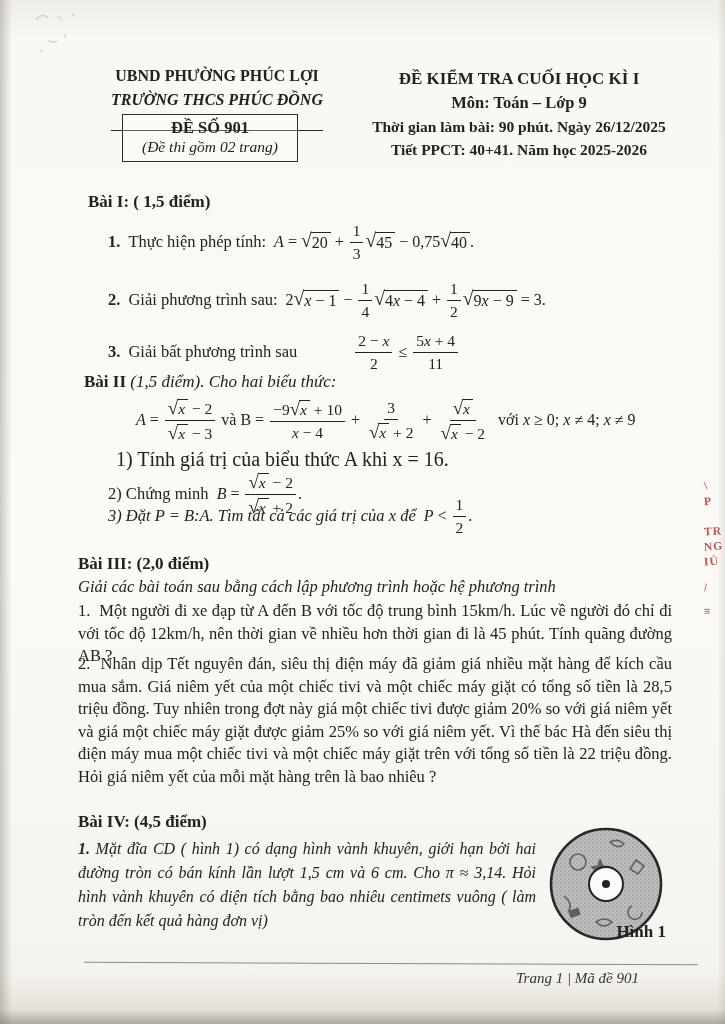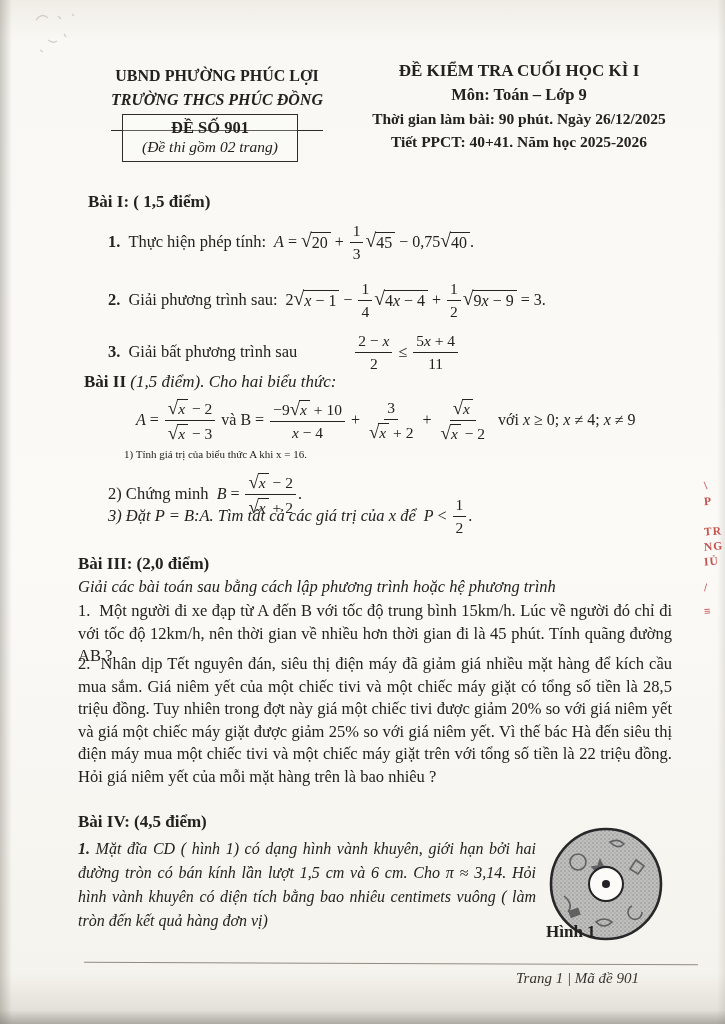--- a/index.html
+++ b/index.html
@@ -8,28 +8,28 @@
         font-family:"Liberation Serif","DejaVu Serif",serif;color:#23221f;}
   .edge-left{position:absolute;left:0;top:0;bottom:0;width:12px;
         background:linear-gradient(90deg,rgba(125,120,110,.38),rgba(125,120,110,0));}
   .edge-right{position:absolute;right:0;top:0;bottom:0;width:8px;
         background:linear-gradient(270deg,rgba(140,136,126,.18),rgba(140,136,126,0));}
   .edge-bottom{position:absolute;left:0;right:0;bottom:0;height:14px;
         background:linear-gradient(0deg,rgba(105,101,93,.40),rgba(105,101,93,0));}
   .abs{position:absolute;}
   .b{font-weight:bold;}
   .i{font-style:italic;}
-  .center{text-align:left;}
+  .center{text-align:right;}
   .pre{white-space:pre-wrap;}
   .hdr-left{left:86px;top:64px;width:262px;text-align:center;font-weight:bold;font-size:16px;line-height:24px;}
   .school{display:inline-block;border-bottom:1.6px solid #2b2a26;padding-bottom:18px;font-style:italic;}
   .code-box{left:122px;top:114px;width:170px;border:1.6px solid #2e2d29;text-align:center;padding:3px 2px 5px;background:rgba(255,255,255,.25);}
   .code-box .l1{font-weight:bold;font-size:16.5px;text-align:center;}
   .code-box .l2{font-style:italic;font-size:15.5px;}
-  .hdr-right{left:345px;top:58px;width:348px;text-align:center;font-weight:bold;}
+  .hdr-right{left:345px;top:66px;width:348px;text-align:center;font-weight:bold;}
   .hdr-right .t1{font-size:17px;line-height:25px;}
   .hdr-right .t2{font-size:16.5px;line-height:24px;}
   .hdr-right .t3,.hdr-right .t4{font-size:15.5px;line-height:23px;text-align:center;}
   .sec-h{font-weight:bold;font-size:17px;}
   .row{display:flex;align-items:center;gap:8px;font-size:16.5px;}
   .row .no{font-weight:bold;}
   .m{display:inline-flex;align-items:center;font-size:16px;}
   .mr{white-space:pre-wrap;}
   .fr{display:inline-flex;flex-direction:column;align-items:center;margin:0 2px;line-height:1;font-size:15.5px;}
   .fn{padding:1px 3px 3px;border-bottom:1.4px solid #26241f;}
@@ -164,21 +164,21 @@
             </span></span>
           <span class="fd"><span class="sq">
               <span class="rad">√</span>
               <span class="vinc"><i>x</i></span>
             </span> − 2</span>
         </span>
         <span class="mr">  với <i>x</i> ≥ 0; <i>x</i> ≠ 4; <i>x</i> ≠ 9</span>
       </span>
   </div>
 
-  <div class="abs" style="left:124px;top:448px;font-size:11px">1) Tính giá trị của biểu thức A khi x = 16.</div>
+  <div class="abs" style="left:116px;top:448px;font-size:20px">1) Tính giá trị của biểu thức A khi x = 16.</div>
 
   <div class="abs row" style="left:108px;top:472px">
     <span>2) Chứng minh</span>
     <span class="m">
         <span class="mr"><i>B</i> = </span>
         <span class="fr">
           <span class="fn"><span class="sq">
               <span class="rad">√</span>
               <span class="vinc"><i>x</i></span>
             </span> − 2</span>

